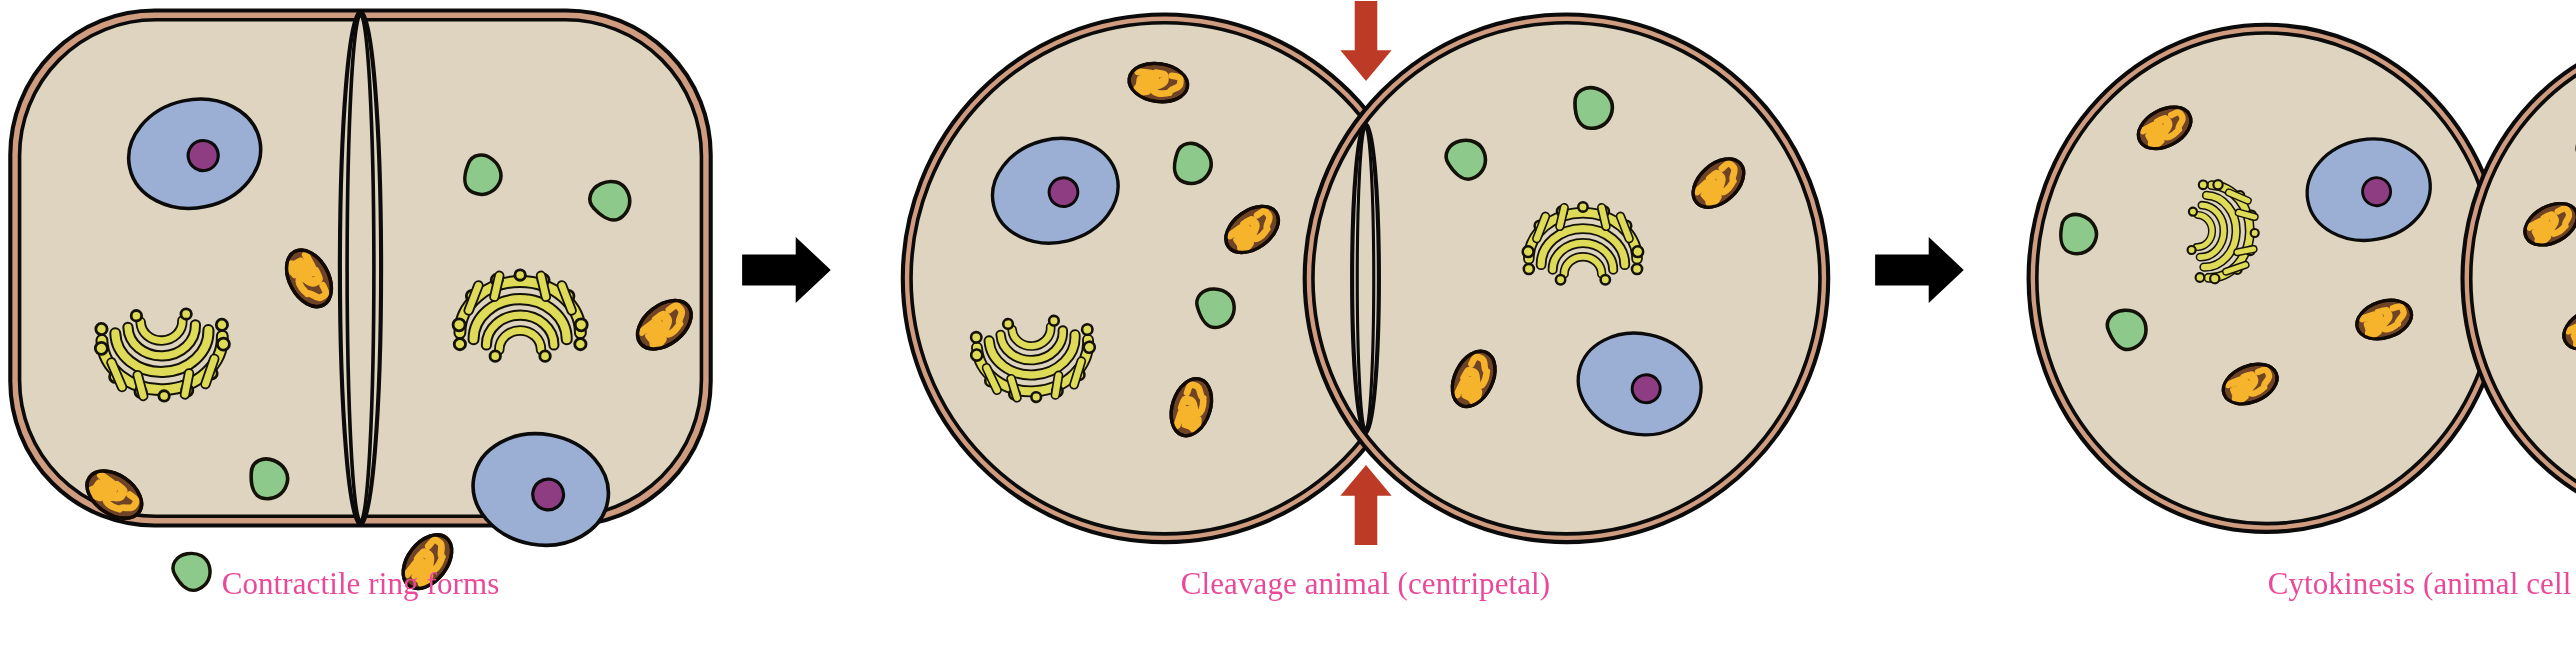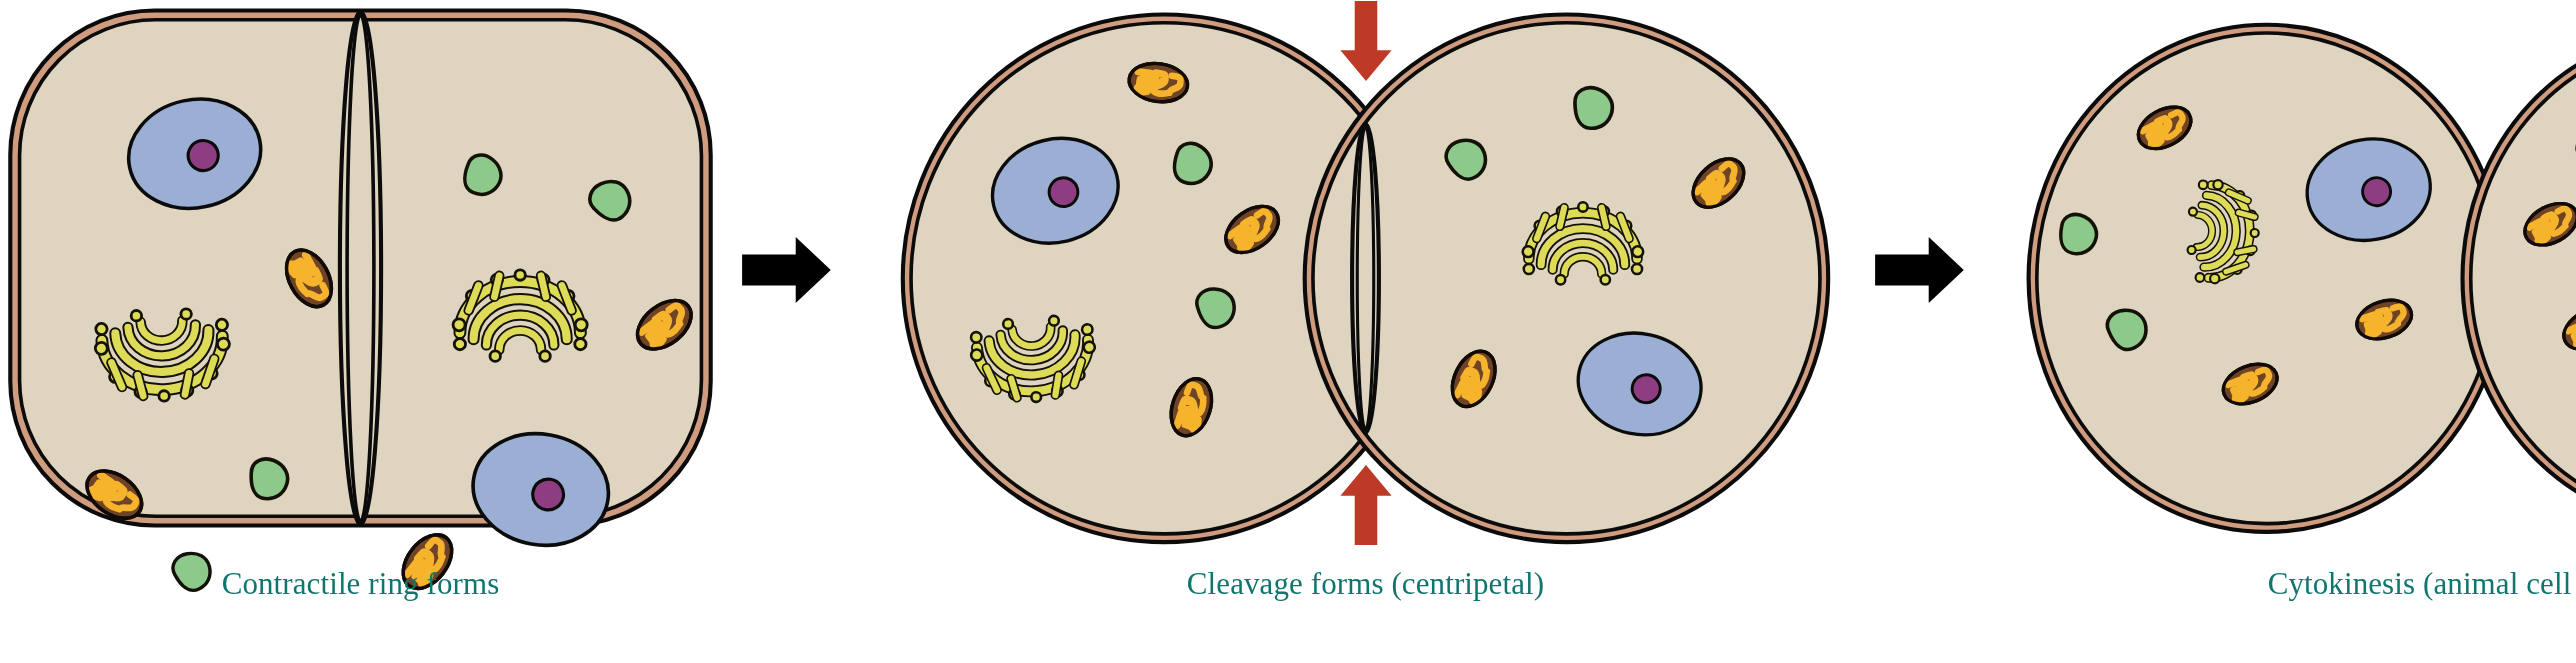--- a/index.html
+++ b/index.html
@@ -30,21 +30,21 @@
     top: 0;
     left: 0;
   }
   .stage-caption {
     position: absolute;
     left: 0;
     width: 100%;
     text-align: center;
     font-family: "Liberation Serif", serif;
     font-size: 31px;
-    color: #0f766e;
+    color: #ec4899;
     white-space: nowrap;
     letter-spacing: 0.1px;
   }
   .arrow-slot {
     position: absolute;
     top: 0;
   }
   svg { display: block; overflow: visible; }
 </style>
 </head>
@@ -280,21 +280,21 @@
       </svg>
     </div>
     <div class="arrow-slot" style="left:464px; top:463px; width:52px; height:82px;">
       <svg width="52" height="82" viewBox="0 0 100 160">
         <g transform="translate(100,160) rotate(180)">
           <use href="#def-arrow-down"></use>
         </g>
       </svg>
     </div>
 
-    <div class="stage-caption" style="top:566px;">Cleavage forms (centripetal)</div>
+    <div class="stage-caption" style="top:566px;">Cleavage animal (centripetal)</div>
   </div>
 
   <div class="arrow-slot" style="left:1875px; top:237px; width:93px; height:67px;">
     <svg width="93" height="67" viewBox="0 0 180 130">
       <use href="#def-arrow-right"></use>
     </svg>
   </div>
 
   <div class="stage" style="left:2009px; width:940px;">
     <svg class="stage-art" width="940" height="567" viewBox="0 0 1824 1100">

